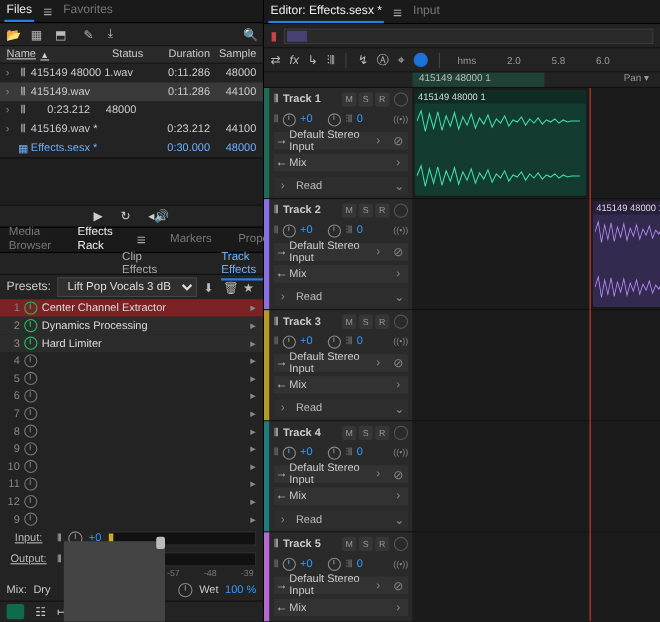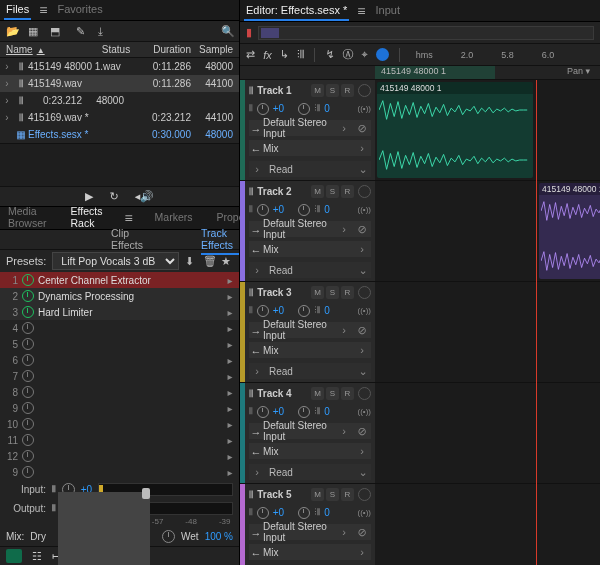--- a/index.html
+++ b/index.html
@@ -50,21 +50,21 @@
   .slot .num { width:14px; text-align:right; color:#888; }
   .slot .pwr { width:12px; height:12px; border-radius:6px; border:1.2px solid #777; position:relative; }
   .slot .pwr.on { border-color:#1fbf5f; }
   .slot .pwr::after { content:""; position:absolute; left:4.2px; top:1px; width:1px; height:5px; background:#777; }
   .slot .pwr.on::after { background:#1fbf5f; }
   .slot .nm { flex:1; color:#ddd; }
   .slot .arrow { color:#888; width:10px; text-align:center; }
   .slot.filled { background:#2c2c2c; }
   .slot.sel { background:#7a2224; }
   .io-row { display:flex; align-items:center; height:20px; padding:0 6px; gap:6px; font-size:10px; }
-  .io-row .lbl { width:40px; text-align:right; color:#bbb; }
+  .io-row .lbl { width:40px; text-align:center; color:#bbb;text-decoration:underline; }
   .knob { width:13px; height:13px; border-radius:7px; border:1.4px solid #888; position:relative; }
   .knob::after { content:""; position:absolute; left:5px; top:1px; width:1px; height:5px; background:#888; }
   .blueval { color:#2f9cff; font-size:10px; }
   .meter { flex:1; height:13px; background:#111; border:1px solid #333; position:relative; }
   .meter .bar { position:absolute; left:0; top:1px; bottom:1px; width:3%; background:#cfa92a; }
   .db-ruler { display:flex; font-size:8px; color:#777; padding-left:120px; gap:22px; }
   .mix-row { display:flex; align-items:center; height:20px; padding:0 6px; gap:6px; font-size:10px; }
   .mix-row .track { flex:1; height:3px; background:#444; position:relative; margin:0 6px; }
   .mix-row .track .thumb { position:absolute; right:0; top:-4px; width:8px; height:11px; background:#bbb; border-radius:2px; }
   .bottom-icons { display:flex; gap:10px; height:20px; align-items:center; padding:0 6px; border-top:1px solid #111; }

